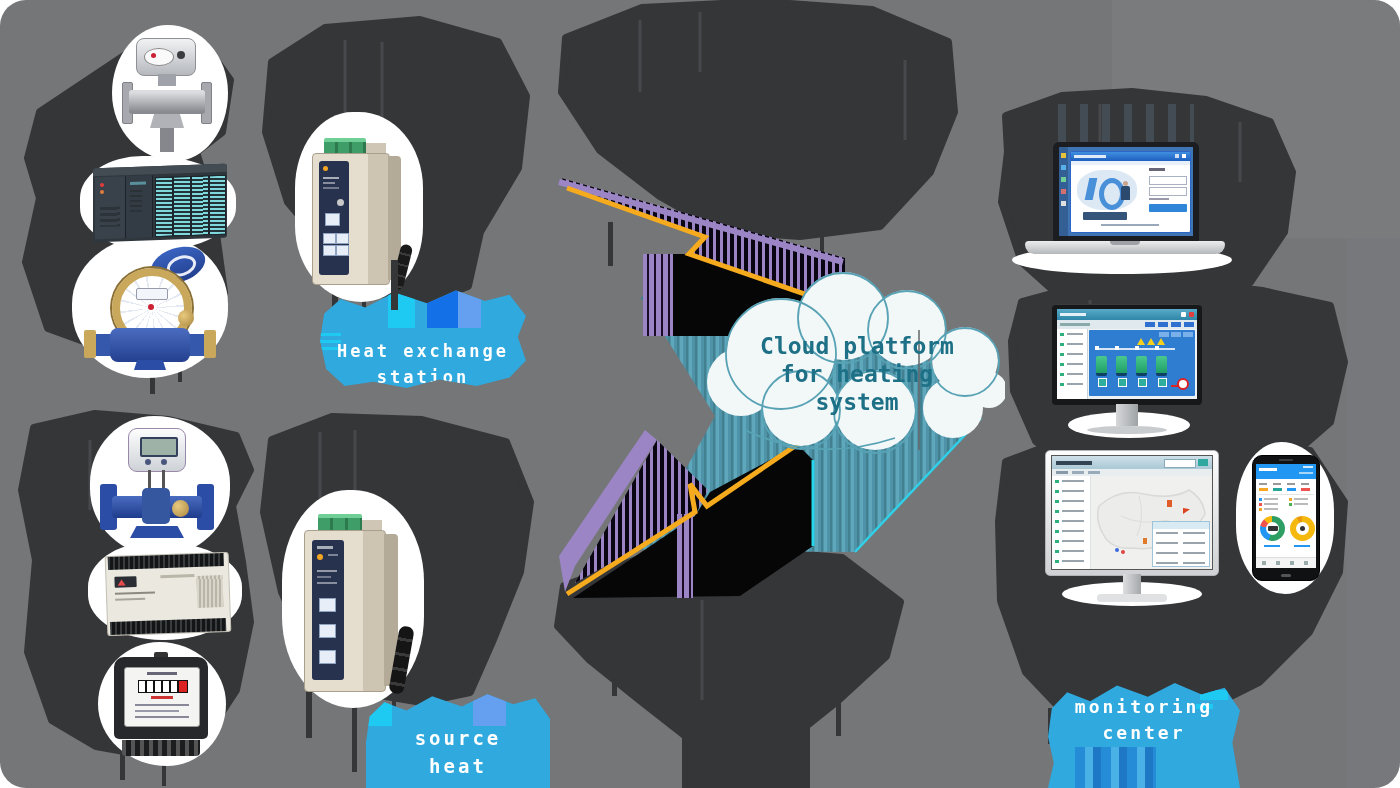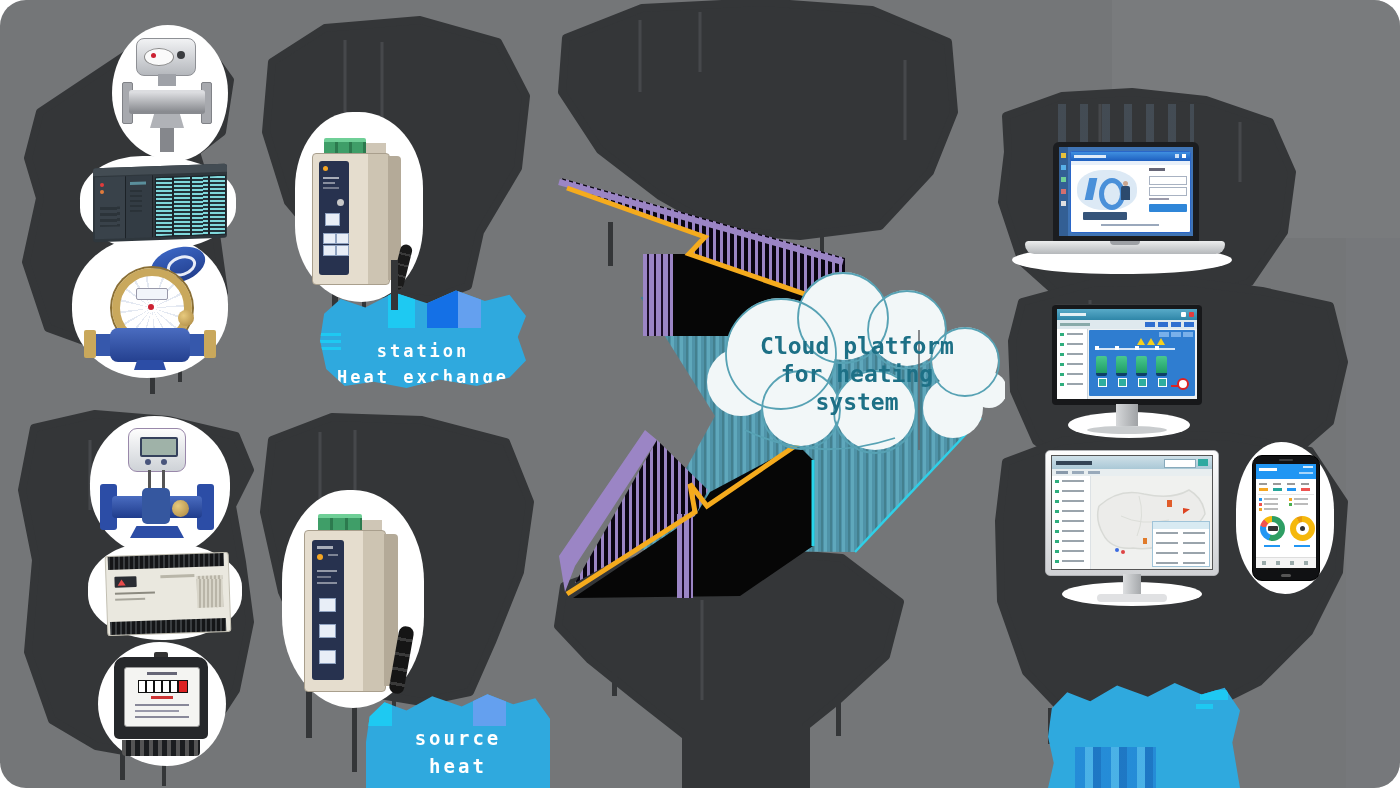--- a/index.html
+++ b/index.html
@@ -280,38 +280,42 @@
         <text x="312" y="224">for heating</text>
         <text x="312" y="252">system</text>
       </g>
     </g>
   </svg>
 
   <div class="banner" style="left:320px;top:282px;width:206px;height:106px;font-size:17px;line-height:26px;">
     <div class="d" style="left:0;top:0;right:0;height:46px;background:linear-gradient(90deg,transparent 0 33%,#1ec9f2 33% 46%,transparent 46% 52%,#1470e6 52% 67%,#64a0ef 67% 78%,transparent 78%);"></div>
     <div class="d" style="left:0;top:48%;width:10%;height:18%;background:repeating-linear-gradient(180deg,#1ec9f2 0 3px,transparent 3px 7px);"></div>
     <div class="d" style="left:0;right:0;top:56px;">
+      <span class="ln">Heat exchange</span>
       <span class="ln">station</span>
-      <span class="ln">Heat exchange</span>
     </div>
   </div>
   <div class="d" style="left:391px;top:260px;width:7px;height:50px;background:#343638;"></div>
 
   <div class="banner" style="left:366px;top:686px;width:184px;height:102px;font-size:19px;line-height:28px;clip-path:polygon(2% 30%,10% 16%,22% 24%,36% 10%,52% 20%,66% 8%,80% 18%,92% 12%,100% 32%,100% 100%,0 100%,0 55%);">
     <div class="d" style="left:0;top:0;right:0;height:40px;background:linear-gradient(90deg,#1ec9f2 0 14%,transparent 14% 58%,#64a0ef 58% 76%,transparent 76%);"></div>
     <div class="d" style="left:0;right:0;top:38px;">
       <span class="ln">source</span>
       <span class="ln">heat</span>
     </div>
   </div>
 
   <div class="banner" style="left:1048px;top:674px;width:192px;height:114px;font-size:18px;line-height:26px;clip-path:polygon(2% 30%,10% 16%,22% 24%,36% 10%,52% 20%,66% 8%,80% 18%,92% 12%,100% 32%,96% 60%,100% 100%,0 100%,3% 78%,0 55%);">
     <div class="d" style="right:6%;top:14%;width:15%;height:9%;background:#1ec9f2;"></div>
     <div class="d" style="right:14%;top:26%;width:9%;height:5%;background:#1ec9f2;"></div>
     <div class="d" style="left:14%;bottom:0;width:42%;height:36%;background:repeating-linear-gradient(90deg,#2387d6 0 10px,#4fb3e8 10px 18px,#1b6fc0 18px 26px);opacity:.85;"></div>
+    <div class="d" style="left:0;right:0;top:20px;">
+      <span class="ln">monitoring</span>
+      <span class="ln">center</span>
+    </div>
   </div>
 
   <div class="d" style="left:1058px;top:104px;width:136px;height:42px;background:repeating-linear-gradient(90deg,rgba(95,115,135,.35) 0 8px,transparent 8px 22px);"></div>
 
   <div class="d" style="left:1025px;top:140px;width:200px;height:116px;">
     <div class="d" style="left:28px;top:2px;width:146px;height:100px;background:#1b1d20;border-radius:6px 6px 2px 2px;"></div>
     <div class="d" style="left:34px;top:7px;width:134px;height:89px;background:#3f74b5;">
       <div class="d" style="left:0;top:0;width:9px;height:100%;background:rgba(0,0,0,.18);"></div>
       <div class="d" style="left:2px;top:6px;width:5px;height:5px;background:#e8c23a;"></div>
       <div class="d" style="left:2px;top:18px;width:5px;height:5px;background:#58b0e8;"></div>

